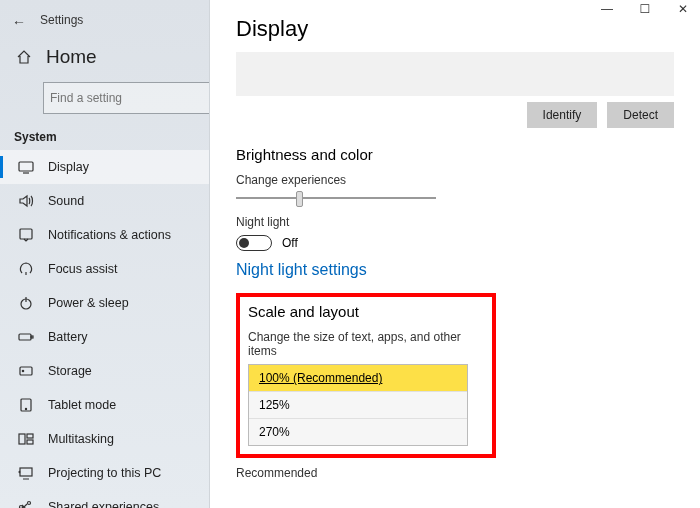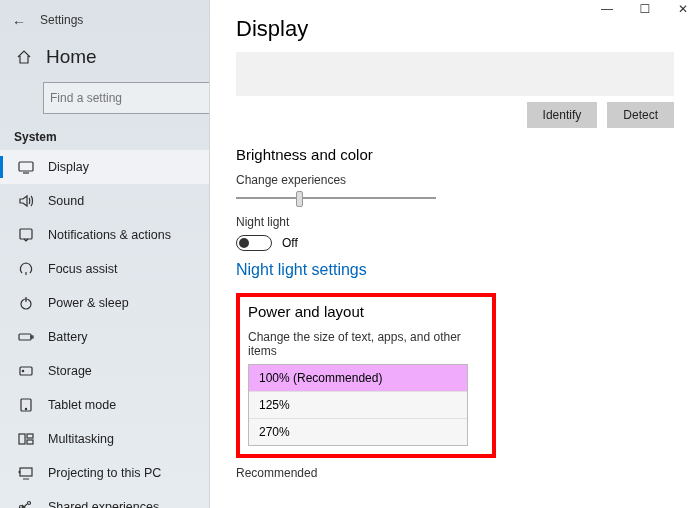--- a/index.html
+++ b/index.html
@@ -31,21 +31,21 @@
   .slider-thumb { position: absolute; left: 60px; top: -6px; width: 7px; height: 16px; background: #ddd; border:1px solid #999; border-radius:2px; }
   .toggle { display:flex; align-items:center; gap:10px; margin: 6px 0 10px 0; }
   .toggle-switch { width: 36px; height: 16px; border:1.5px solid #333; border-radius: 10px; position: relative; background:#fff; }
   .toggle-knob { position:absolute; left:2px; top:2px; width:10px; height:10px; border-radius:50%; background:#333; }
   .link-text { color: #0066bb; font-size: 16px; cursor:pointer; margin-bottom: 14px; display:inline-block; }
   .highlight-box { border: 4px solid #ff0000; padding: 6px 8px 8px 8px; margin-bottom: 8px; width: 260px; }
   .highlight-box .section-h { margin-top:0; }
   .dropdown-open { border:1px solid #bbb; margin-top:6px; width: 220px; font-size:12px; }
   .dd-item { padding: 6px 10px; cursor:pointer; background:#f6f6f6; border-bottom:1px solid #e0e0e0;}
   .dd-item:last-child{border-bottom:none;}
-  .dd-item.selected { background:#f0abfc; }
+  .dd-item.selected { background:#fde047;text-decoration:underline; }
 </style>
 </head>
 <body>
 
 <div class="window">
 
   <div class="sidebar">
     <div class="titlebar-left">
       <span class="back-arrow">←</span>
       <span>Settings</span>
@@ -193,21 +193,21 @@
     <div class="label">Night light</div>
     <div class="toggle">
       <div class="toggle-switch">
         <div class="toggle-knob"></div>
       </div>
       <span style="font-size:12px;">Off</span>
     </div>
     <span class="link-text">Night light settings</span>
 
     <div class="highlight-box">
-      <div class="section-h">Power and layout</div>
+      <div class="section-h">Scale and layout</div>
       <div class="label">Change the size of text, apps, and other items</div>
       <div class="dropdown-open">
         <div class="dd-item selected">100% (Recommended)</div>
         <div class="dd-item">125%</div>
         <div class="dd-item">270%</div>
       </div>
     </div>
 
     <div class="label">Recommended</div>
     

